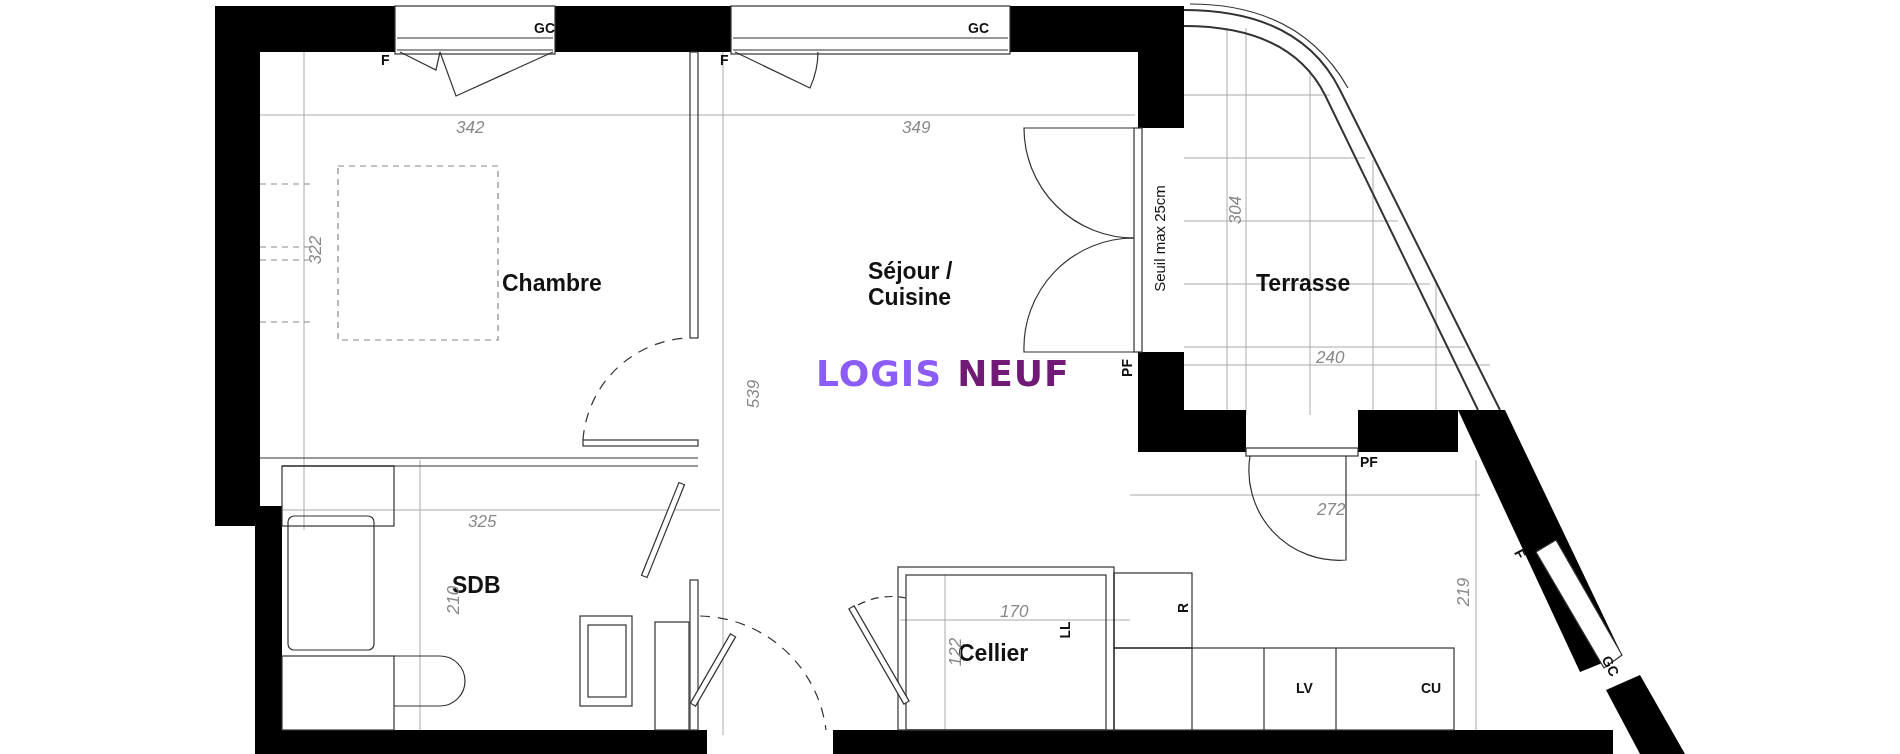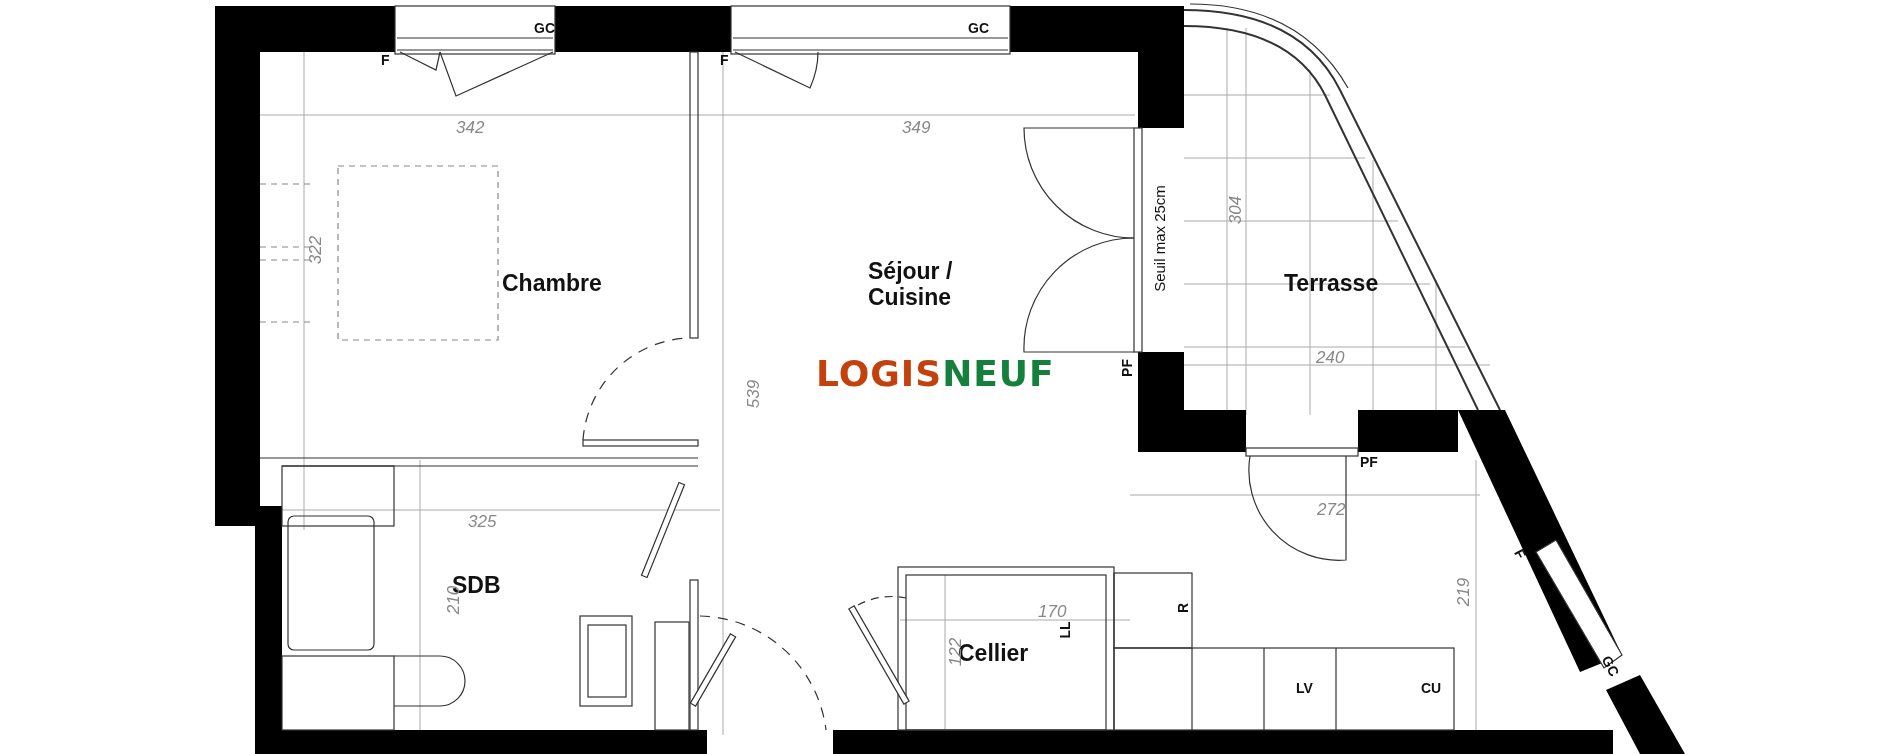--- a/index.html
+++ b/index.html
@@ -4,22 +4,22 @@
 <style>
   html,body{margin:0;padding:0;background:#fff;}
   body{width:1900px;height:754px;position:relative;overflow:hidden;font-family:"Liberation Sans",sans-serif;}
   svg{position:absolute;left:0;top:0;}
   .lbl{position:absolute;font-family:"Liberation Sans",sans-serif;font-weight:bold;color:#111;white-space:nowrap;}
   .room{font-size:23px;line-height:26px;}
   .small{font-size:14px;}
   .dim{position:absolute;font-family:"Liberation Sans",sans-serif;font-style:italic;color:#888;font-size:17px;white-space:nowrap;}
   .rot{transform-origin:center center;transform:rotate(-90deg);}
   .logo{position:absolute;left:816px;top:354px;font-family:"DejaVu Sans",sans-serif;font-weight:bold;font-size:36px;letter-spacing:1px;line-height:40px;}
-  .logo .a{color:#c2410c;}
-  .logo .b{color:#15803d;}
+  .logo .a{color:#8b5cf6;}
+  .logo .b{color:#701a75;margin-left:15px;}
 </style>
 </head>
 <body>
 
 <svg width="1900" height="754" viewBox="0 0 1900 754">
 
   <g stroke="#aaa" stroke-width="1" fill="none">
     <line x1="255" y1="115" x2="1135" y2="115"></line>
     <line x1="304" y1="45" x2="304" y2="530"></line>
     <line x1="723" y1="45" x2="723" y2="735"></line>
@@ -127,33 +127,33 @@
   <g stroke="#333" stroke-width="1.2" fill="#fff">
     <rect x="660" y="480" width="6" height="100" transform="rotate(22 663 530)"></rect>
     <rect x="876" y="600" width="6" height="110" transform="rotate(-30 879 655)"></rect>
     <rect x="710" y="630" width="6" height="80" transform="rotate(30 713 670)"></rect>
   </g>
 </svg>
 
 <div class="lbl room" style="left:502px;top:270px;">Chambre</div>
 <div class="lbl room" style="left:868px;top:258px;">Séjour /</div>
 <div class="lbl room" style="left:868px;top:284px;">Cuisine</div>
-<div class="lbl room" style="left:1256px;top:270px;margin-left:28px;">Terrasse</div>
+<div class="lbl room" style="left:1256px;top:270px;">Terrasse</div>
 <div class="lbl room" style="left:452px;top:572px;">SDB</div>
 <div class="lbl room" style="left:958px;top:640px;">Cellier</div>
 
 <div class="dim" style="left:456px;top:118px;">342</div>
 <div class="dim rot" style="left:302px;top:240px;">322</div>
 <div class="dim" style="left:902px;top:118px;">349</div>
 <div class="dim rot" style="left:740px;top:384px;">539</div>
 <div class="dim rot" style="left:1222px;top:200px;">304</div>
 <div class="dim" style="left:1316px;top:348px;">240</div>
 <div class="dim" style="left:468px;top:512px;text-align:center;">325</div>
 <div class="dim rot" style="left:440px;top:590px;">210</div>
-<div class="dim" style="left:1038px;top:602px;">170</div>
+<div class="dim" style="left:1000px;top:602px;">170</div>
 <div class="dim rot" style="left:942px;top:642px;">122</div>
 <div class="dim" style="left:1288px;top:500px;margin-left:29px;">272</div>
 <div class="dim rot" style="left:1450px;top:582px;">219</div>
 
 <div class="lbl small" style="left:534px;top:20px;">GC</div>
 <div class="lbl small" style="left:968px;top:20px;">GC</div>
 <div class="lbl small" style="left:1600px;top:658px;transform:rotate(62deg);">GC</div>
 <div class="lbl small" style="left:381px;top:52px;">F</div>
 <div class="lbl small" style="left:720px;top:52px;">F</div>
 <div class="lbl small" style="left:1516px;top:546px;transform:rotate(62deg);">F</div>

